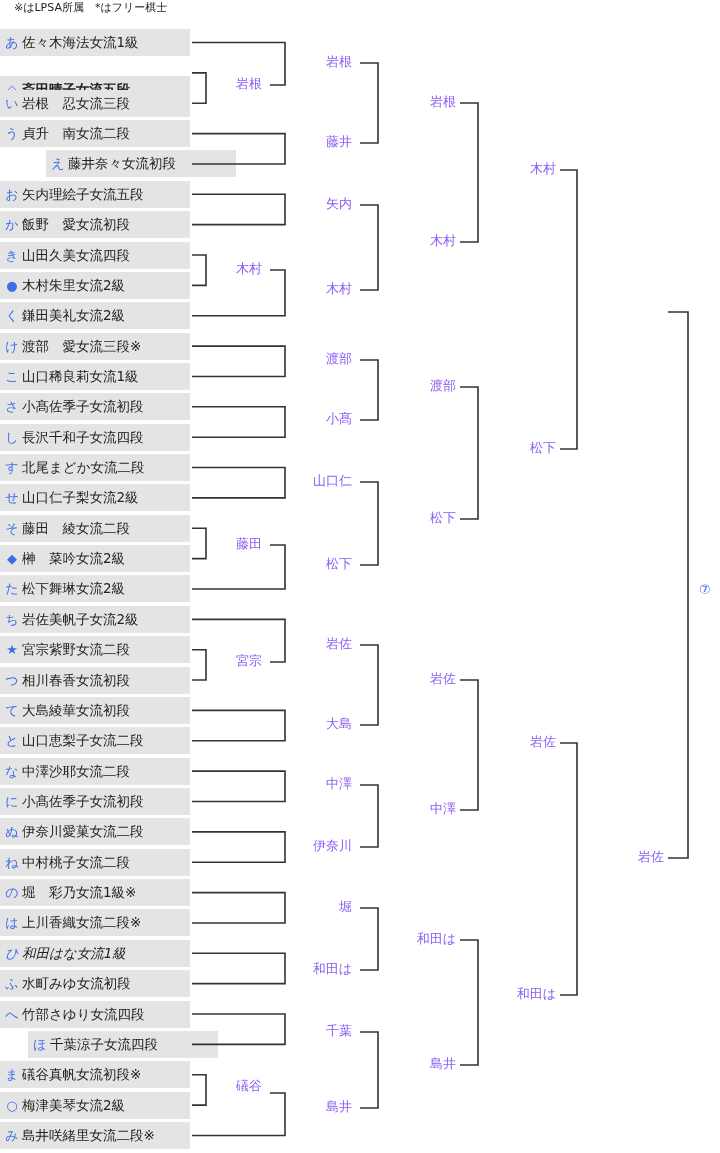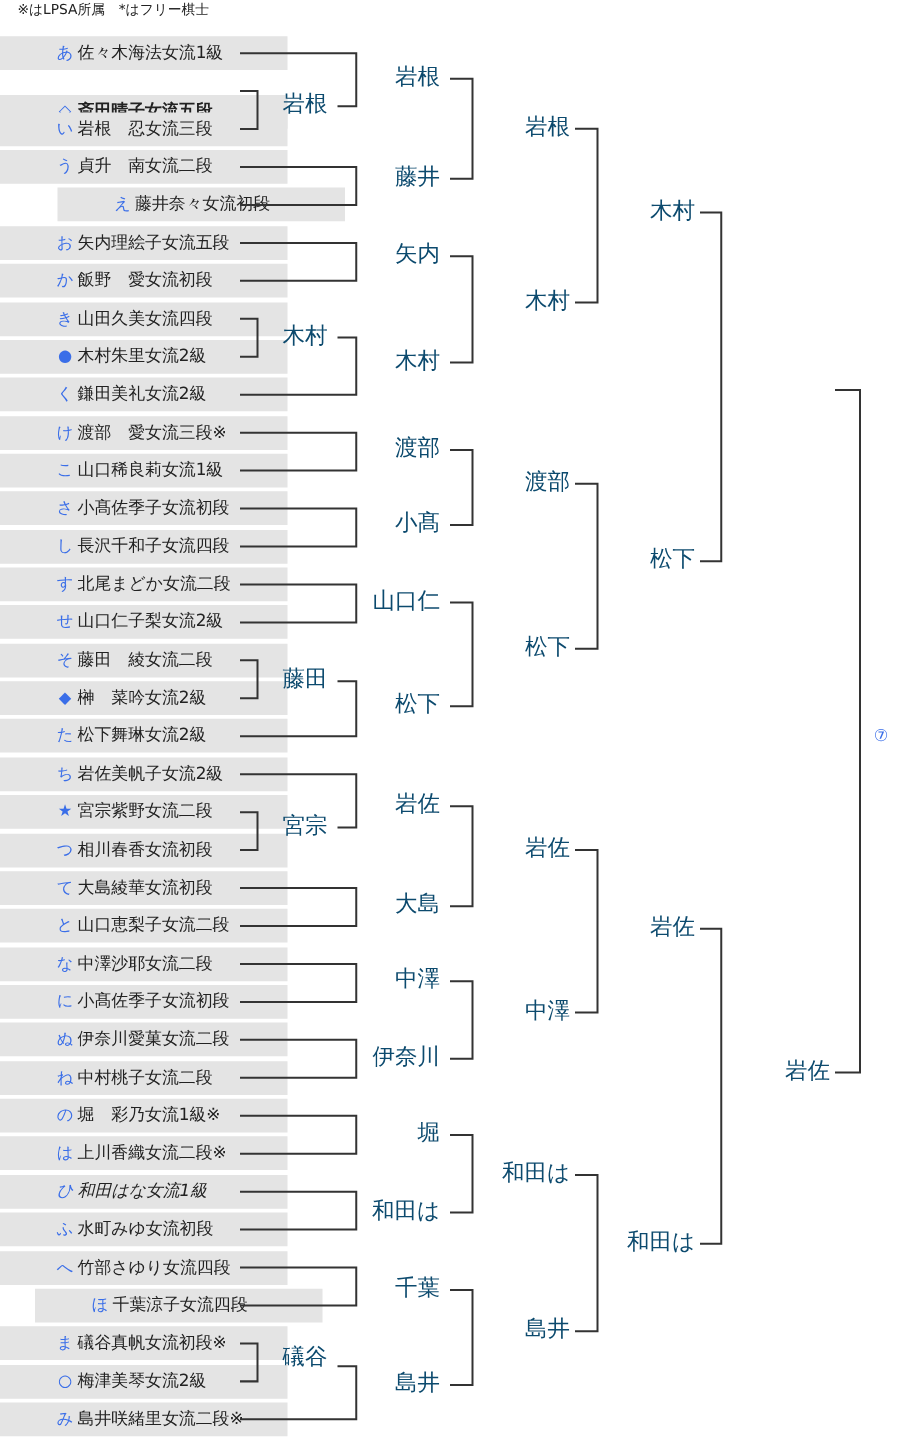--- a/index.html
+++ b/index.html
@@ -1,24 +1,24 @@
 <!DOCTYPE html>
 <html><head>
 <meta charset="utf-8">
 <style>
   html, body { margin:0; padding:0; background:#ffffff; }
   body { width:720px; height:1153px; position:relative; overflow:hidden;
          font-family:"DejaVu Sans","Liberation Sans",sans-serif; color:#222; }
   .note { position:absolute; left:14px; top:0px; font-size:11px; line-height:16px; color:#222; }
   .row { position:absolute; left:0; width:190px; height:27px; background:#e4e4e4;
-         font-size:13.5px; line-height:27px; white-space:nowrap; overflow:hidden;padding-left:40px; }
+         font-size:13.5px; line-height:27px; white-space:nowrap; overflow:hidden; }
   .mark { display:inline-block; width:20px; text-align:center; color:#3a6ee8; font-size:13px; margin-left:2px; }
   .pname { color:#222; }
   svg.lines { position:absolute; left:0; top:0; }
-  .lbl { position:absolute; font-size:18px; line-height:16px; white-space:nowrap; color:#0c4a6e; }
+  .lbl { position:absolute; font-size:13px; line-height:16px; white-space:nowrap; color:#8b5cf6; }
   .round-mark { position:absolute; left:699px; top:582px; font-size:13px; color:#3a6ee8; }
 </style>
 </head>
 <body>
 
 <div class="note">※はLPSA所属　*はフリー棋士</div>
 
 <div id="players">
     <div class="row" style="top: 29px;"><span class="mark">あ</span><span class="pname">佐々木海法女流1級</span></div>
     <div class="row" style="top: 76px; font-weight: bold;"><span class="mark">◇</span><span class="pname">斎田晴子女流五段</span></div>

